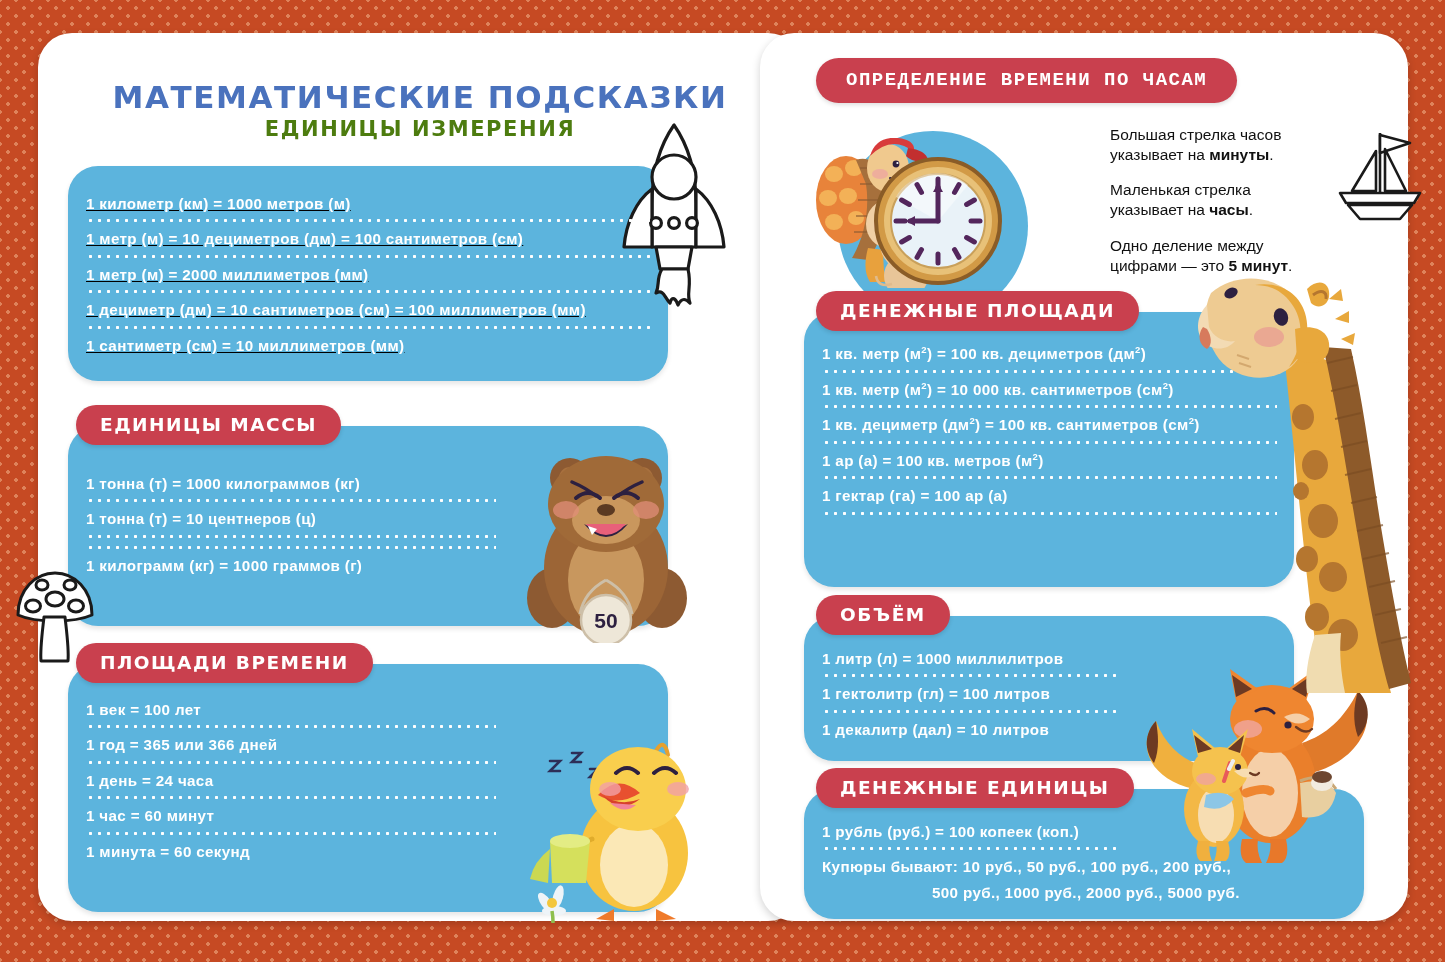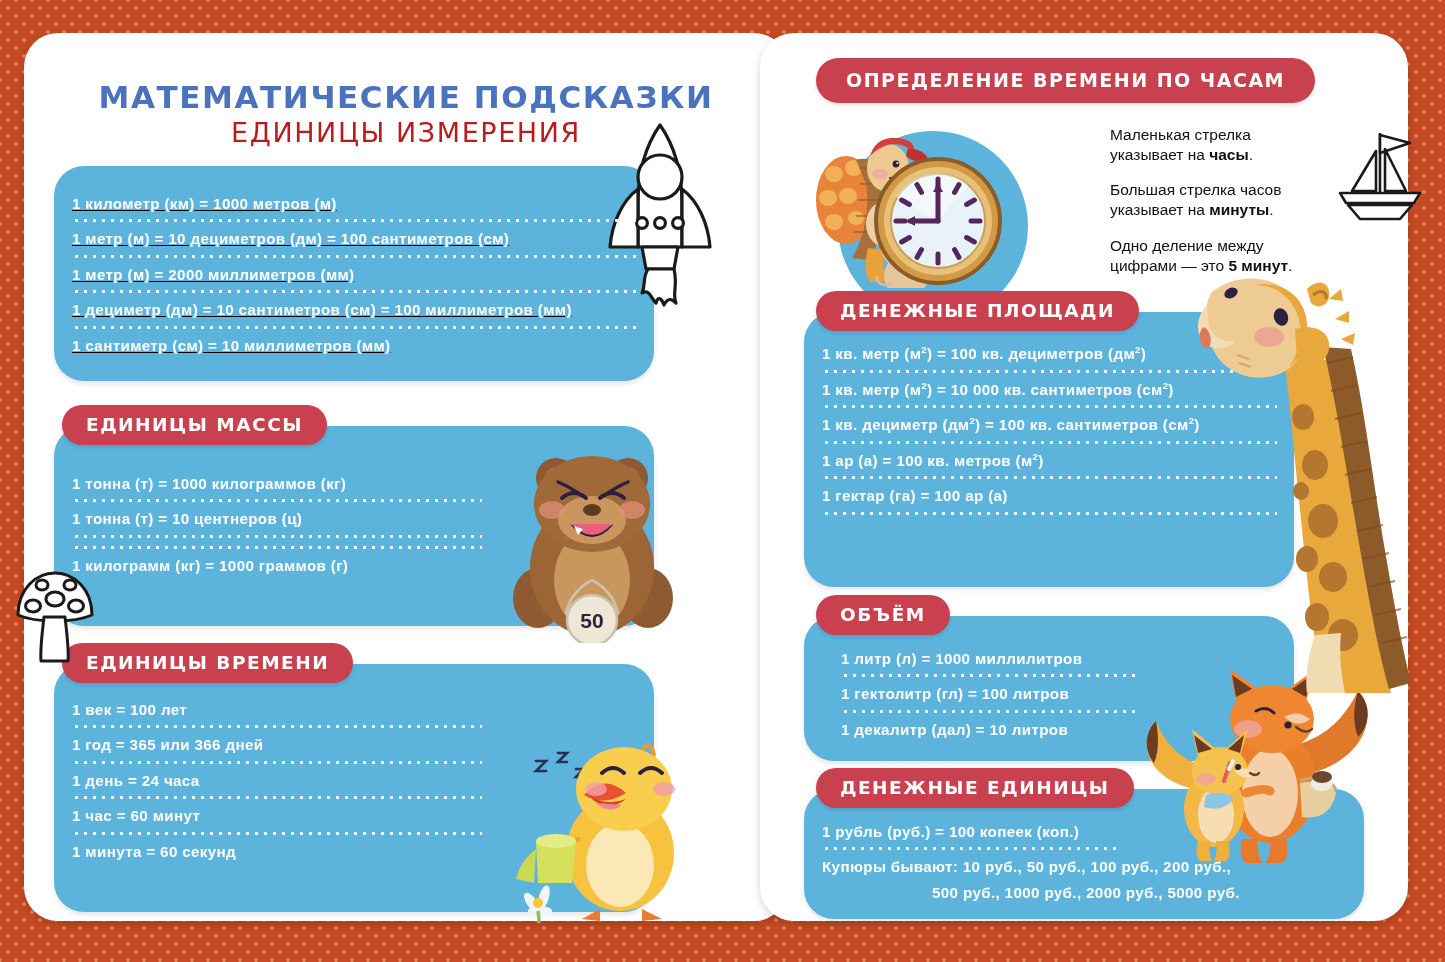--- a/index.html
+++ b/index.html
@@ -19,36 +19,36 @@
 
   .poster { position:absolute; inset:0; }
 
   
   .panel {
     position:absolute;
     background:#ffffff;
     border-radius:34px;
     box-shadow:0 3px 9px rgba(0,0,0,0.18);
   }
-  #panel-left  { left:24px;  top:33px; width:764px; height:888px; }
+  #panel-left  { left:38px;  top:33px; width:764px; height:888px; }
   #panel-right { left:760px; top:33px; width:648px; height:888px; }
 
   
   .title-main {
     position:absolute; left:0; right:0; top:46px;
     text-align:center;
     font-size:31px; font-weight:bold; letter-spacing:1.6px;
     color:#4a72bd;
     font-family:"DejaVu Sans", sans-serif;
   }
   .title-sub {
     position:absolute; left:0; right:0; top:84px;
     text-align:center;
-    font-size:27px; font-weight:normal; letter-spacing:1.6px;
-    color:#b91c1c;
+    font-size:21px; font-weight:bold; letter-spacing:1.6px;
+    color:#4d7c0f;
     font-family:"DejaVu Sans", sans-serif;
   }
 
   
   .badge {
     position:absolute;
     background:#c9404e;
     color:#ffffff;
     border-radius:22px;
     font-size:18.5px;
@@ -170,21 +170,21 @@
         <path d="M62 76 q22 26 44 0 q-22 12 -44 0 Z" fill="#2d2040"></path>
         <path d="M64 76 q20 22 40 0" fill="#e8607a"></path>
         <path d="M66 78 l4 9 l5 -6 Z" fill="#ffffff"></path>
         <path d="M84 132 q-22 12 -26 34" stroke="#cdbfa8" stroke-width="3" fill="none"></path>
         <path d="M84 132 q22 12 26 34" stroke="#cdbfa8" stroke-width="3" fill="none"></path>
         <circle cx="84" cy="172" r="25" fill="#eee7d8" stroke="#cdbfa8" stroke-width="2.5"></circle>
         <text x="84" y="180" font-size="21" font-weight="bold" text-anchor="middle" fill="#2d2040" font-family="Liberation Sans, sans-serif">50</text>
       </g>
     </svg>
 
-    <div class="badge" style="left:38px; top:610px;">ЕДИНИЦЫ ВРЕМЕНИ</div>
+    <div class="badge" style="left:38px; top:610px;">ПЛОЩАДИ ВРЕМЕНИ</div>
     <div class="bluebox" style="left:30px; top:631px; width:600px; height:248px;"></div>
     <div class="rows" style="left:48px; top:668px;">
       <div class="row">1 век = 100 лет</div>
       <div class="divider" style="width:410px;"></div>
       <div class="row">1 год = 365 или 366 дней</div>
       <div class="divider" style="width:410px;"></div>
       <div class="row">1 день = 24 часа</div>
       <div class="divider" style="width:410px;"></div>
       <div class="row">1 час = 60 минут</div>
       <div class="divider" style="width:410px;"></div>
@@ -233,21 +233,21 @@
       <ellipse cx="19" cy="41" rx="7.5" ry="6"></ellipse>
       <ellipse cx="62" cy="41" rx="7.5" ry="6"></ellipse>
       <ellipse cx="28" cy="20" rx="6" ry="5"></ellipse>
       <ellipse cx="56" cy="20" rx="6" ry="5"></ellipse>
       <path d="M30 52 C28 70 26 84 27 96 L54 96 C55 84 53 70 51 52 Z"></path>
     </g>
   </svg>
 
   <div class="panel" id="panel-right">
 
-    <div class="badge wide" style="left:56px; top:25px;">ОПРЕДЕЛЕНИЕ ВРЕМЕНИ ПО ЧАСАМ</div>
+    <div class="badge wide" style="left:56px; top:25px;font-family:Liberation Mono, monospace;">ОПРЕДЕЛЕНИЕ ВРЕМЕНИ ПО ЧАСАМ</div>
 
     <div style="position:absolute; left:78px; top:98px; width:190px; height:190px;
                 background:#5cb4dd; border-radius:50%; z-index:2;"></div>
 
     <svg class="art" style="left:52px; top:105px; z-index:4;" width="140" height="150" viewBox="0 0 140 150">
       <g>
         <ellipse cx="34" cy="62" rx="30" ry="44" fill="#e8833a"></ellipse>
         <g fill="#f3b157">
           <ellipse cx="22" cy="36" rx="9" ry="8"></ellipse>
             <ellipse cx="42" cy="30" rx="9" ry="8"></ellipse>
@@ -308,24 +308,24 @@
         <line x1="45" y1="29.6" x2="49.5" y2="37.4"></line>
       </g>
       <line x1="66" y1="66" x2="66" y2="32" stroke="#53265c" stroke-width="5" stroke-linecap="round"></line>
       <polygon points="66,28 61,37 71,37" fill="#53265c"></polygon>
       <line x1="66" y1="66" x2="38" y2="66" stroke="#53265c" stroke-width="5" stroke-linecap="round"></line>
       <polygon points="34,66 43,61 43,71" fill="#53265c"></polygon>
     </svg>
 
     <div class="clock-text" style="left:350px; top:92px; width:210px;">
       <p>
-        <span>Маленькая стрелка указывает на </span><b>часы</b><span>.</span>
+        <span>Большая стрелка часов указывает на </span><b>минуты</b><span>.</span>
       </p>
       <p>
-        <span>Большая стрелка часов указывает на </span><b>минуты</b><span>.</span>
+        <span>Маленькая стрелка указывает на </span><b>часы</b><span>.</span>
       </p>
       <p>
         <span>Одно деление между цифрами — это </span><b>5 минут</b><span>.</span>
       </p>
     </div>
 
     <svg class="lineart" style="left:572px; top:92px;" width="96" height="100" viewBox="0 0 96 100">
       <g fill="#ffffff" stroke="#1a1a1a" stroke-width="2.6" stroke-linejoin="round">
         <line x1="48" y1="8" x2="48" y2="70"></line>
         <path d="M48 10 L78 18 L48 28 Z"></path>
@@ -346,21 +346,21 @@
       <div class="row">1 кв. дециметр (дм<sup>2</sup>) = 100 кв. сантиметров (см<sup>2</sup>)</div>
       <div class="divider" style="width:455px;"></div>
       <div class="row">1 ар (а) = 100 кв. метров (м<sup>2</sup>)</div>
       <div class="divider" style="width:455px;"></div>
       <div class="row">1 гектар (га) = 100 ар (а)</div>
       <div class="divider" style="width:455px;"></div>
     </div>
 
     <div class="badge" style="left:56px; top:562px;">ОБЪЁМ</div>
     <div class="bluebox" style="left:44px; top:583px; width:490px; height:145px;"></div>
-    <div class="rows" style="left:62px; top:617px;margin-left:19px;">
+    <div class="rows" style="left:62px; top:617px;">
       <div class="row">1 литр (л) = 1000 миллилитров</div>
       <div class="divider" style="width:300px;"></div>
       <div class="row">1 гектолитр (гл) = 100 литров</div>
       <div class="divider" style="width:300px;"></div>
       <div class="row">1 декалитр (дал) = 10 литров</div>
     </div>
 
     <div class="badge" style="left:56px; top:735px;">ДЕНЕЖНЫЕ ЕДИНИЦЫ</div>
     <div class="bluebox" style="left:44px; top:756px; width:560px; height:130px;"></div>
     <div class="rows" style="left:62px; top:790px;">

